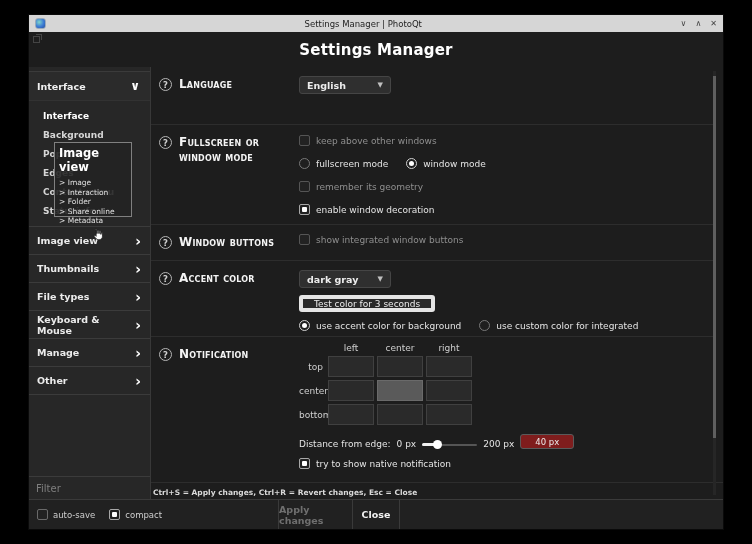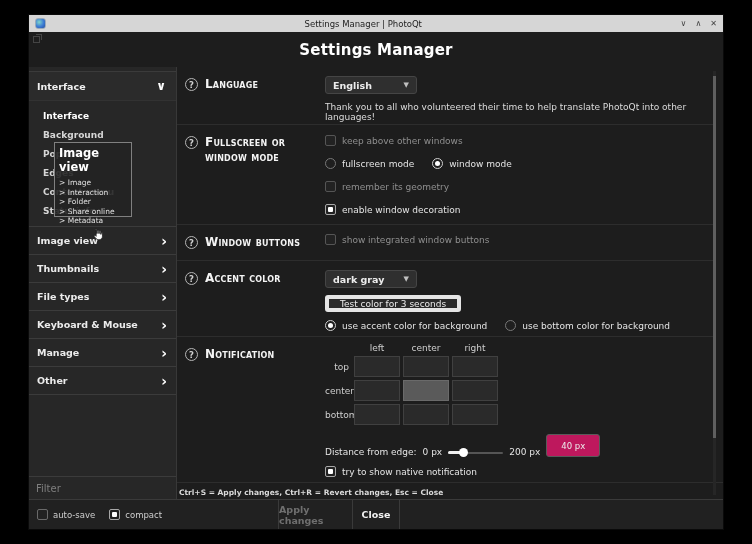--- a/index.html
+++ b/index.html
@@ -19,21 +19,21 @@
   
   .header { height:35px; position:relative; display:flex; align-items:center; justify-content:center;
             flex:0 0 auto; }
   .header h1 { color:#fff; font-size:15px; font-weight:bold; letter-spacing:.2px; }
   .popout-icon { position:absolute; left:4px; top:4px; width:7px; height:7px;
                  border:1px solid #555; opacity:.7; }
   .popout-icon::after { content:""; position:absolute; left:2px; top:-3px; width:5px; height:5px;
                         border-top:1px solid #555; border-right:1px solid #555; }
   
   .body { flex:1; display:flex; min-height:0; }
-  .sidebar { width:148px; background:#272727; border-right:1px solid #383838;
+  .sidebar { width:122px; background:#272727; border-right:1px solid #383838;
              display:flex; flex-direction:column; padding-top:4px; }
   .side-group-header { height:30px; display:flex; align-items:center; justify-content:space-between;
                        padding:0 10px 0 8px; border-top:1px solid #3b3b3b; border-bottom:1px solid #323232;
                        background:#2b2b2b; }
   .side-group-header .lbl { font-size:9.5px; font-weight:700; color:#f0f0f0; }
   .side-group-header .chev { font-size:12px; font-weight:700; color:#fff; }
   .sub-list { border-bottom:1px solid #3b3b3b; padding:5px 0 6px 0; }
   .sub-item { height:19px; display:flex; align-items:center; padding-left:14px;
               font-size:9px; font-weight:600; color:#d6d6d6; }
   .sub-item.selected { color:#fff; font-weight:700; }
@@ -90,21 +90,21 @@
   .ngrid .cell { width:46px; height:21px; background:#2a2a2a; border:1px solid #404040; }
   .ngrid .cell.selected { background:#5a5a5a; border-color:#6a6a6a; }
   .dist-row { display:flex; align-items:flex-end; gap:6px; margin-top:9px; font-size:9px; color:#e4e4e4; }
   .slider { position:relative; width:55px; height:9px; flex:0 0 auto; }
   .slider .track { position:absolute; left:0; right:0; top:3.5px; height:2px; background:#555;
                    border-radius:1px; }
   .slider .fill { position:absolute; left:0; width:15px; top:3px; height:3px; background:#f0f0f0;
                   border-radius:2px; }
   .slider .handle { position:absolute; left:11px; top:0; width:9px; height:9px; border-radius:50%;
                     background:#fff; }
-  .spin { width:54px; height:23px; border:1px solid #5a5a5a; border-radius:3px; background:#be185d;
+  .spin { width:54px; height:15px; border:1px solid #5a5a5a; border-radius:3px; background:#7f1d1d;
           display:flex; align-items:center; justify-content:center; font-size:8.5px; color:#ececec; }
   
   .statusline { height:19px; border-top:1px solid #2d2d2d; display:flex; align-items:center;
                 padding-left:2px; flex:0 0 auto; }
   .statusline span { font-size:7.5px; font-weight:700; color:#dadada; }
   .bottombar { height:30px; border-top:1px solid #3a3a3a; background:#212121; display:flex;
                flex:0 0 auto; align-items:stretch; }
   .bb-left { width:250px; display:flex; align-items:center; gap:14px; padding-left:8px;
              border-right:1px solid #3a3a3a; }
   .bb-check { display:flex; align-items:center; gap:5px; }
@@ -194,21 +194,20 @@
         <div class="section" style="height:58px;">
           <div class="sec-label">
             <span class="help">?</span>
             <span class="sec-h">Language</span>
           </div>
           <div class="sec-controls">
             <div class="dropdown">
               <span class="val">English</span>
               <span class="arrow">▼</span>
             </div>
-            <div class="caption">Thank you to all who volunteered their time to help translate PhotoQt into other languages!</div>
           </div>
         </div>
 
         <div class="section" style="height:100px;">
           <div class="sec-label" style="width:148px;">
             <span class="help">?</span>
             <span class="sec-h" style="max-width:112px;">Fullscreen or window mode</span>
           </div>
           <div class="sec-controls stack">
             <div class="ctl-row">
@@ -260,21 +259,21 @@
               <span class="arrow">▼</span>
             </div>
             <div class="btn">Test color for 3 seconds</div>
             <div class="ctl-row radio-pair" style="margin-top:8px;">
               <span class="ctl-row">
                 <span class="rb on"></span>
                 <span class="ctl-label">use accent color for background</span>
               </span>
               <span class="ctl-row">
                 <span class="rb"></span>
-                <span class="ctl-label">use bottom color for background</span>
+                <span class="ctl-label">use custom color for integrated</span>
               </span>
             </div>
           </div>
         </div>
 
         <div class="section" style="height:145px; border-bottom:none;">
           <div class="sec-label">
             <span class="help">?</span>
             <span class="sec-h">Notification</span>
           </div>

